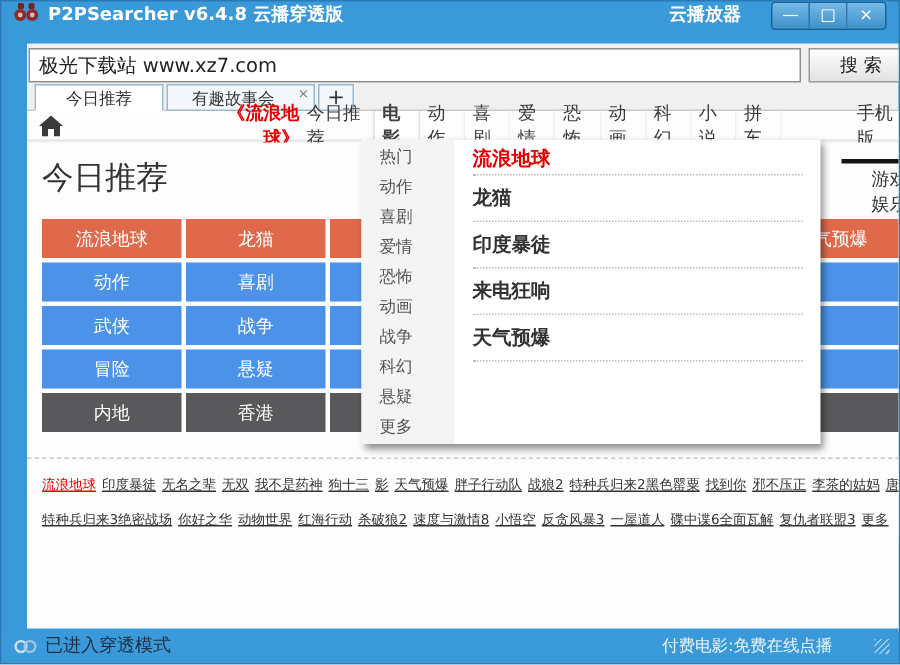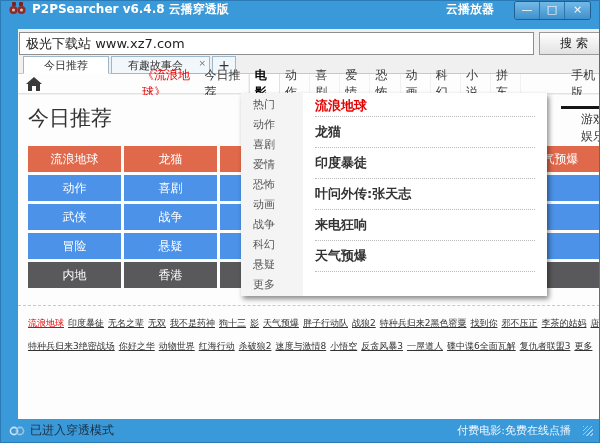--- a/index.html
+++ b/index.html
@@ -42,26 +42,26 @@
   .tab-close { position: absolute; right: 3px; top: 0px; font-size: 9px; color: #777;
                line-height: 12px; }
   .tab.tadd { left: 194px; width: 24px; font-size: 14px; padding-right: 0; }
 
   .navbar { position: absolute; left: 0; top: 45px; width: 592px; height: 20px;
             background: #fdfdfd; border-bottom: 1px solid #e3e3e3;
             display: flex; align-items: center; }
   .home { margin-left: 8px; width: 16px; height: 14px; }
   .navlist { display: flex; flex: 1; justify-content: space-between; margin-left: 100px;
              padding-right: 5px; align-items: center; height: 100%; }
-  .promo { color: #e60000; font-weight: normal; font-size: 12px; }
+  .promo { color: #e60000; font-weight: bold; font-size: 12px; text-align: right; }
   .navitem { font-size: 12px; color: #3a3a3a; height: 100%; display: flex;
              align-items: center; padding: 0 5px; border-right: 1px solid #f1f1f1; }
   .navitem:last-child { border-right: none; margin-left: 45px; }
   .navitem.active { background: #fff; border-left: 1px solid #e2e2e2;
-                    border-right: 1px solid #e2e2e2; color: #000000; font-weight: bold; }
+                    border-right: 1px solid #e2e2e2; color: #404040; font-weight: bold; }
 
   
   .page { position: absolute; left: 0; top: 66px; width: 592px; height: 326px;
           background: #fdfdfd; }
   .heading { position: absolute; left: 10px; top: 9px; font-size: 21px; color: #333; }
   .sidetab-line { position: absolute; left: 543px; top: 11px; width: 49px; height: 3px;
                   background: #151515; }
   .sidetab { position: absolute; left: 543px; top: 16px; font-size: 12px; color: #333; margin-left: 20px; }
 
   .grid { position: absolute; left: 10px; top: 51px; }
@@ -91,21 +91,21 @@
   .dd-movie { margin: 0 12px; height: 31px; display: flex; align-items: center;
               font-size: 13px; font-weight: bold; color: #333;
               border-bottom: 1px dotted #bbb; }
   .dd-movie.first { height: 22px; color: #e60000; }
 
   
   .statusbar { position: absolute; left: 0; bottom: 0; width: 600px; height: 23px;
                background: #3A99D8; display: flex; align-items: center; padding: 0 8px; }
   .chain-icon { width: 16px; height: 12px; }
   .status-left { font-size: 12px; color: #1c2f42; margin-left: 5px; }
-  .status-right { margin-left: auto; font-size: 11px; color: #ecf6ff; margin-right: 12px; }
+  .status-right { margin-left: auto; font-size: 11px; color: #ecf6ff; margin-right: 28px; }
   .grip { width: 10px; height: 10px;
           background: repeating-linear-gradient(135deg, rgba(255,255,255,.5) 0 1px,
                       transparent 1px 3px); }
 </style>
 </head>
 <body>
 
 <div class="win">
 
   <div class="titlebar">
@@ -254,21 +254,20 @@
       <div class="dd-cat">动画</div>
       <div class="dd-cat">战争</div>
       <div class="dd-cat">科幻</div>
       <div class="dd-cat">悬疑</div>
       <div class="dd-cat">更多</div>
     </div>
     <div class="dd-movies">
       <div class="dd-movie first">流浪地球</div>
       <div class="dd-movie">龙猫</div>
       <div class="dd-movie">印度暴徒</div>
-      <div class="dd-movie">叶问外传:张天志</div>
       <div class="dd-movie">来电狂响</div>
       <div class="dd-movie">天气预爆</div>
     </div>
   </div>
 
   <div class="statusbar">
     <svg class="chain-icon" viewBox="0 0 16 12">
       <circle cx="5" cy="6" r="3.6" fill="none" stroke="#cfe2f0" stroke-width="1.6"></circle>
       <circle cx="11" cy="6" r="3.6" fill="none" stroke="#9cc4df" stroke-width="1.6"></circle>
     </svg>

